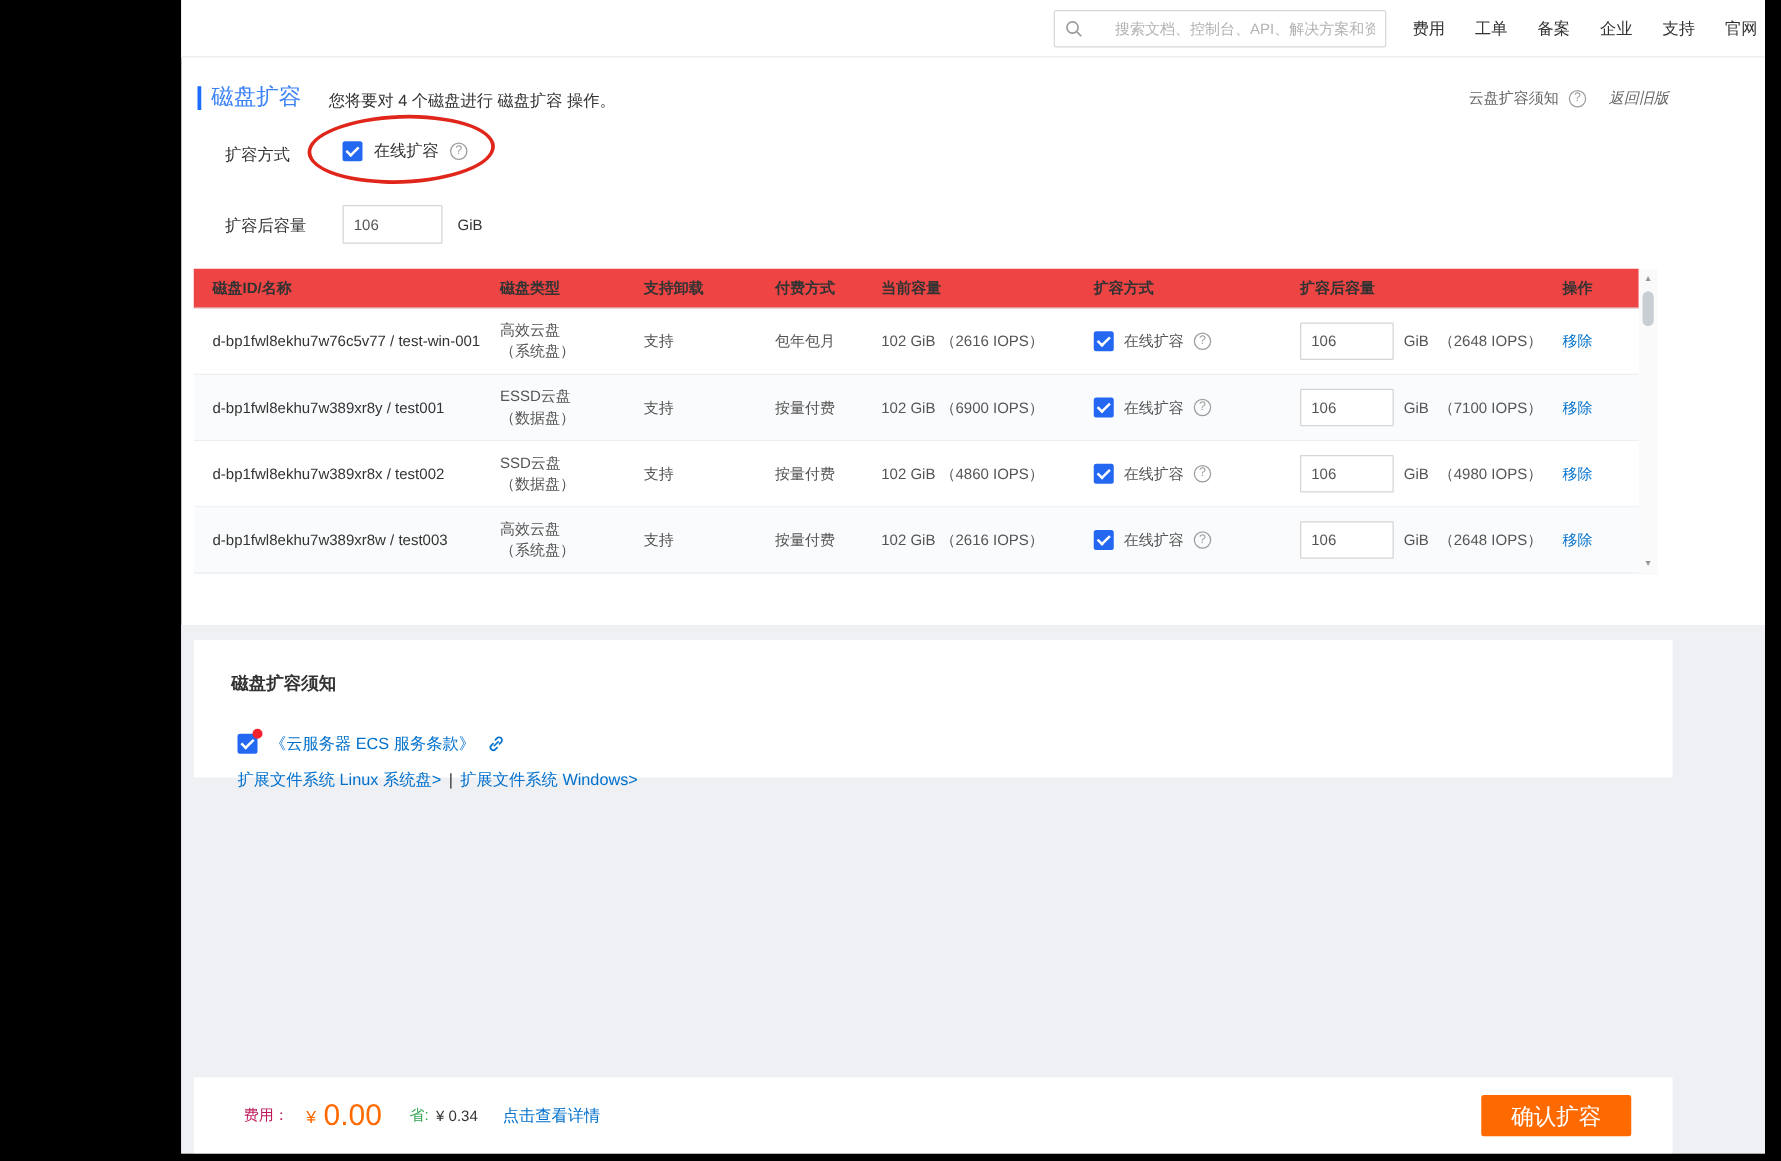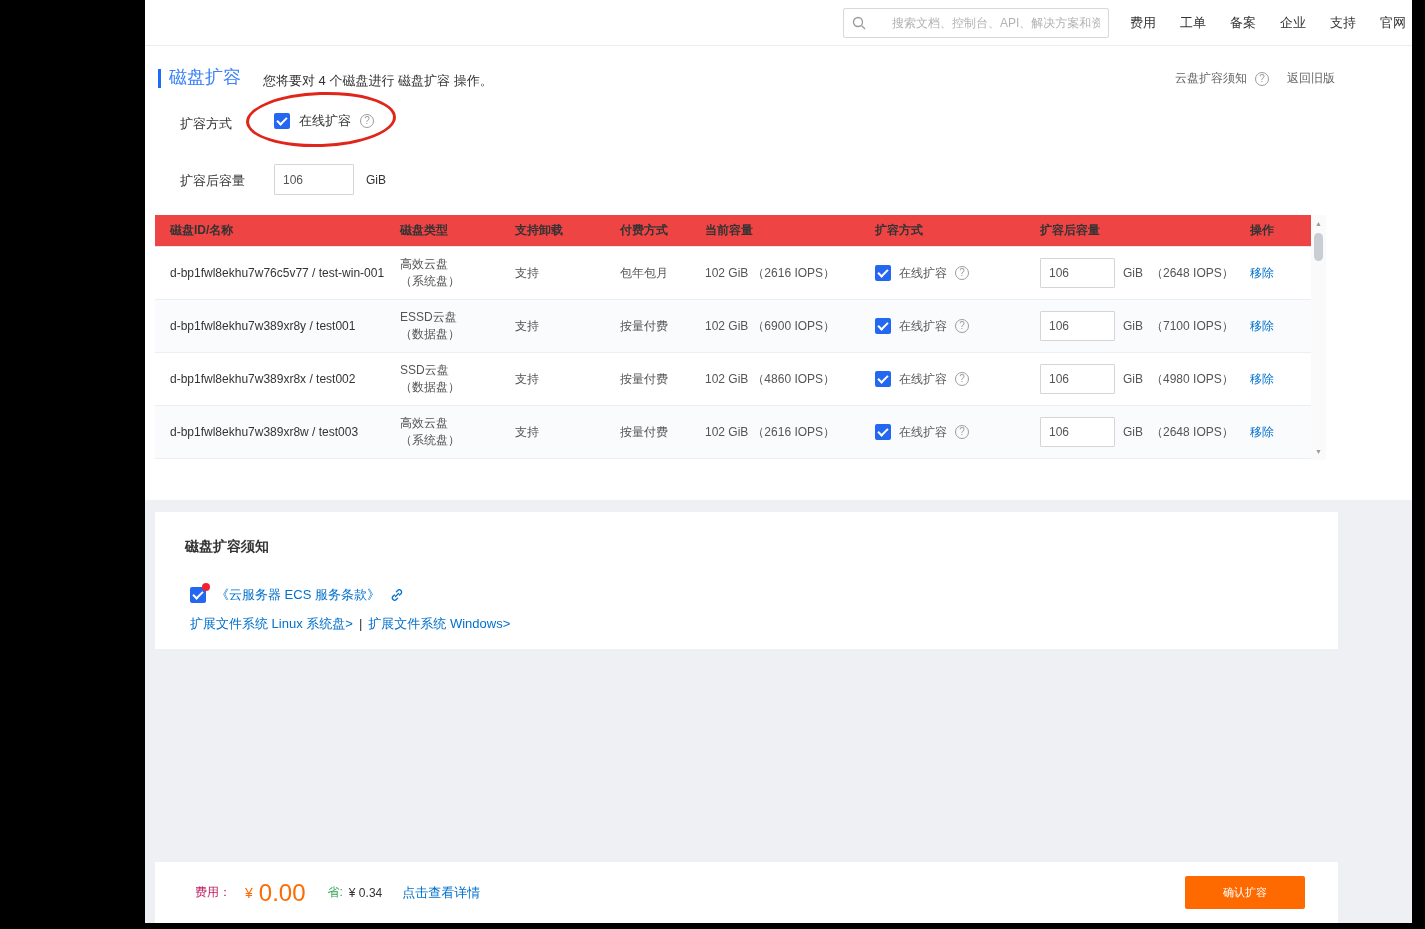--- a/index.html
+++ b/index.html
@@ -14,21 +14,21 @@
   .searchbox input { border:none; outline:none; width:100%; font-size:12px; color:#333; font-family:inherit; }
   .searchbox input::placeholder { color:#b3b3b3; }
   .topnav { position:absolute; right:6px; top:0; height:46px; display:flex; align-items:center; gap:24px; }
   .topnav span { font-size:13px; color:#333; cursor:pointer; white-space:nowrap; }
 
   
   .accent-bar { position:absolute; left:13px; top:69px; width:3px; height:19px; background:#1b6cfb; }
   .page-title { position:absolute; left:24px; top:65px; font-size:18px; color:#3b82f6;text-align:center; }
   .page-subtitle { position:absolute; left:118px; top:72px; font-size:13px; color:#333; }
   .header-links { position:absolute; left:1030px; top:70px; display:flex; align-items:center; gap:8px; font-size:12px; color:#666; }
-  .header-links .link2 { margin-left:10px; cursor:pointer; }
+  .header-links .link2 { margin-left:10px; cursor:pointer;font-style:italic; }
 
   .help-icon { display:inline-flex; align-items:center; justify-content:center; width:14px; height:14px; border-radius:50%; border:1px solid #9d9d9d; color:#9d9d9d; font-size:10px; line-height:1; flex:0 0 auto; cursor:pointer; }
 
   
   .form-label { position:absolute; font-size:13px; color:#333; }
   .lbl-method { left:35px; top:115px; }
   .lbl-capacity { left:35px; top:172px; }
   .method-group { position:absolute; left:129px; top:112px; display:flex; align-items:center; gap:9px; }
   .method-group .opt { font-size:13px; color:#333; }
   .cap-group { position:absolute; left:129px; top:164px; display:flex; align-items:center; gap:12px; }
@@ -58,39 +58,39 @@
   
   .vscroll { position:absolute; left:1166px; top:215px; width:15px; height:245px; background:#fafafa; }
   .vscroll .arrow { position:absolute; left:0; width:15px; text-align:center; font-size:7px; color:#9a9a9a; cursor:pointer; }
   .vscroll .arrow.up { top:5px; }
   .vscroll .arrow.down { bottom:5px; }
   .vscroll .thumb { position:absolute; left:3px; top:18px; width:9px; height:28px; background:#c9cdd4; border-radius:5px; cursor:pointer; }
 
   
   .lower { position:absolute; left:0; top:500px; width:100%; height:423px; background:#eef0f3; }
 
-  .notice-card { position:absolute; left:10px; top:512px; width:1183px; height:137px; background:#fff; }
+  .notice-card { position:absolute; left:10px; top:512px; width:1183px; height:110px; background:#fff; }
   .notice-title { position:absolute; left:30px; top:26px; font-size:14px; font-weight:bold; color:#333; }
   .terms-row { position:absolute; left:35px; top:74px; display:flex; align-items:center; gap:10px; }
   .terms-check-wrap { position:relative; width:16px; height:16px; }
   .notif-dot { position:absolute; right:-4px; top:-4px; width:8px; height:8px; border-radius:50%; background:#f5222d; }
   .terms-link { font-size:13px; color:#0070cc; cursor:pointer; }
   .fs-links { position:absolute; left:35px; top:103px; font-size:13px; }
   .fs-links .sep { color:#333; margin:0 6px; }
 
   
   .fee-card { position:absolute; left:10px; top:862px; width:1183px; height:61px; background:#fff; }
   .fee-left { position:absolute; left:40px; top:0; height:61px; display:flex; align-items:center; }
   .fee-label { font-size:12px; color:#be185d; }
   .fee-currency { font-size:14px; color:#ff6a00; margin-left:14px; }
   .fee-amount { font-size:24px; color:#ff6a00; margin-left:6px; }
   .save-label { font-size:12px; color:#2ea44f; margin-left:22px; }
   .save-amount { font-size:12px; color:#333; margin-left:6px; }
   .detail-link { font-size:13px; color:#0070cc; margin-left:20px; cursor:pointer; }
-  .confirm-btn { position:absolute; right:33px; top:14px; width:120px; height:33px; background:#ff6a00; border:none; border-radius:2px; color:#fff; font-size:11px; font-family:inherit; cursor:pointer; }
+  .confirm-btn { position:absolute; right:33px; top:14px; width:120px; height:33px; background:#ff6a00; border:none; border-radius:2px; color:#fff; font-size:18px; font-family:inherit; cursor:pointer; }
 </style>
 </head>
 <body>
 
 <div class="page">
 
   <div class="topbar">
     <div class="searchbox">
       <svg width="14" height="14" viewBox="0 0 14 14">
           <circle cx="6" cy="6" r="4.5" fill="none" stroke="#999" stroke-width="1.3"></circle>

